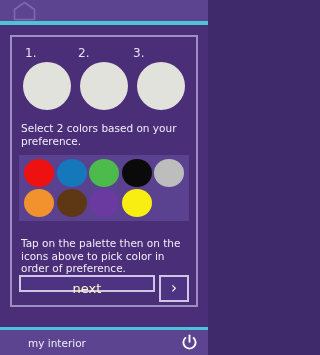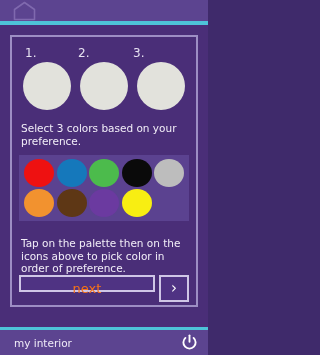--- a/index.html
+++ b/index.html
@@ -130,21 +130,21 @@
   .btn-row {
     display: flex;
     margin-top: auto;
     padding-bottom: 1px;
     gap: 4px;
   }
   .btn-next {
     flex: 1 1 auto;
     border: 2px solid #cfc6e6;
     background: #4f3383;
-    color: #f97316;
+    color: #fef9c3;
     font-size: 13px;
     font-family: "DejaVu Sans", sans-serif;
     height: 17px;
     line-height: 23px;
     text-align: center;
     box-sizing: border-box;
     padding: 0;
   }
   .btn-arrow {
     width: 30px;
@@ -211,21 +211,21 @@
         <div class="slot">
           <div class="slot-number">2.</div>
           <div class="slot-circle" style="background: rgb(226, 226, 220);"></div>
         </div>
         <div class="slot">
           <div class="slot-number">3.</div>
           <div class="slot-circle" style="background: rgb(226, 226, 220);"></div>
         </div>
       </div>
 
-      <div class="instruction instruction-top">Select 3 colors based on your preference.</div>
+      <div class="instruction instruction-top">Select 2 colors based on your preference.</div>
 
       <div class="palette" style="background: rgb(91, 66, 144);">
         <div class="palette-row">
           <div class="swatch" style="background: rgb(238, 17, 17);"></div>
           <div class="swatch" style="background: rgb(21, 120, 187);"></div>
           <div class="swatch" style="background: rgb(76, 187, 76);"></div>
           <div class="swatch" style="background: rgb(10, 10, 10);"></div>
           <div class="swatch" style="background: rgb(189, 189, 189);"></div>
         </div>
         <div class="palette-row">
@@ -241,21 +241,21 @@
 
       <div class="btn-row">
         <button class="btn-next">next</button>
         <button class="btn-arrow">›</button>
       </div>
 
     </div>
   </div>
 
   <div class="bottom-rule" style="background: rgb(78, 195, 216);"></div>
-  <div class="bottom-bar" style="background: rgb(92, 68, 144);">
+  <div class="bottom-bar" style="background: rgb(92, 68, 144); padding-left: 14px;">
     <div class="bottom-label">my interior</div>
     <svg class="power-icon" viewBox="0 0 20 20">
       <path d="M5.2 4.6 A7.2 7.2 0 1 0 14.8 4.6" fill="none" stroke="#ffffff" stroke-width="2.2" stroke-linecap="round"></path>
       <line x1="10" y1="1.6" x2="10" y2="9.2" stroke="#ffffff" stroke-width="2.2" stroke-linecap="round"></line>
     </svg>
   </div>
 
 </div>
 
 </body></html>

